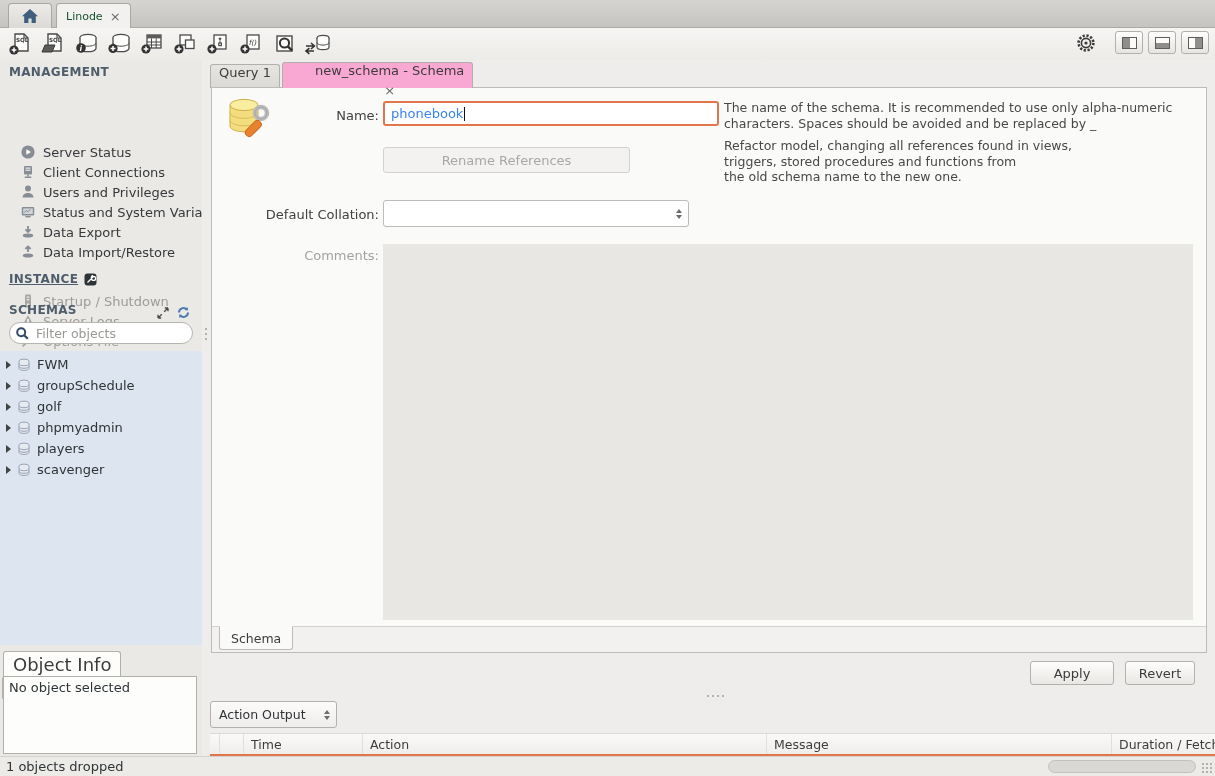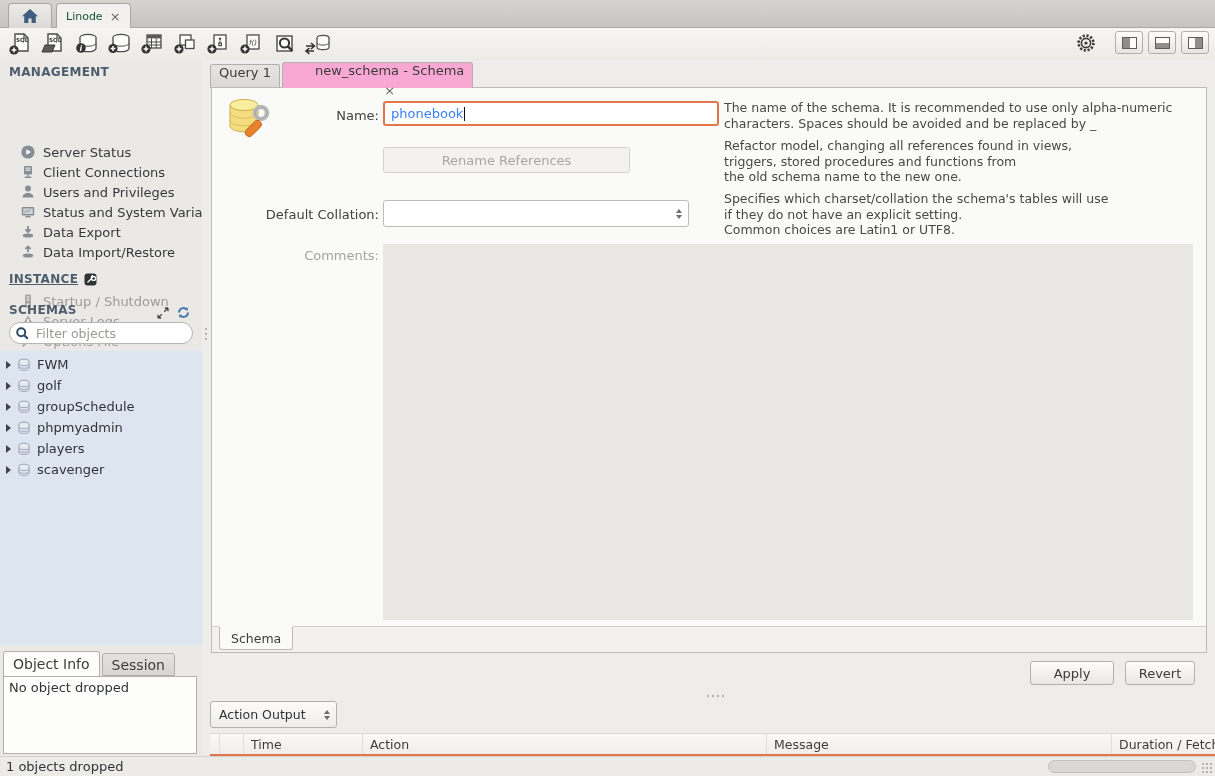--- a/index.html
+++ b/index.html
@@ -32,21 +32,21 @@
   .nav-item.disabled .lbl{color:#9e9c99;}
   .schemas-icons{position:absolute;right:12px;top:246px;display:flex;gap:8px;align-items:center;}
   .filter{position:absolute;left:9px;top:262px;width:184px;height:22px;background:#fff;border:1px solid #b7b5b2;border-radius:11px;display:flex;align-items:center;padding-left:5px;box-sizing:border-box;gap:4px;}
   .filter input{border:none;outline:none;flex:1;font-family:"DejaVu Sans",sans-serif;font-size:12.5px;color:#3a3a3a;background:transparent;min-width:0;}
   .filter input::placeholder{color:#9a9894;}
   .schema-list{position:absolute;left:0;top:291px;width:202px;height:294px;background:#dce5f0;overflow:hidden;}
   .schema-row{height:21px;display:flex;align-items:center;padding-left:6px;gap:6px;cursor:default;}
   .schema-row .lbl{font-size:13px;color:#2e3436;}
   .caret-right{width:0;height:0;border-left:5px solid #3f4446;border-top:4px solid transparent;border-bottom:4px solid transparent;}
   .side-tabs{position:absolute;left:0;top:591px;width:100%;height:25px;}
-  .side-tab{display:inline-block;height:23px;line-height:23px;padding:0 9px;font-size:14px;color:#3c3c3c;border:1px solid #b2b0ad;border-radius:3px 3px 0 0;background:linear-gradient(#e4e2df,#d8d6d3);margin-left:2px;box-sizing:border-box;vertical-align:bottom;}
+  .side-tab{display:inline-block;height:23px;line-height:23px;padding:0 9px;font-size:18px;color:#3c3c3c;border:1px solid #b2b0ad;border-radius:3px 3px 0 0;background:linear-gradient(#e4e2df,#d8d6d3);margin-left:2px;box-sizing:border-box;vertical-align:bottom;}
   .side-tab.active{background:#fdfdfc;height:25px;line-height:25px;border-bottom:none;margin-left:3px;}
   .info-box{position:absolute;left:3px;top:616px;width:194px;height:78px;background:#fdfdfc;border:1px solid #b2b0ad;box-sizing:border-box;padding:3px 5px;font-size:13px;color:#2e3436;}
   .vsplit{position:absolute;left:202px;top:60px;width:8px;height:696px;background:#efedeb;}
   .grip-v{position:absolute;left:3px;top:268px;width:2px;height:2px;background:#a09e9b;border-radius:50%;box-shadow:0 5px 0 #a09e9b,0 10px 0 #a09e9b;}
 
   
   .main{position:absolute;left:210px;top:60px;width:1005px;height:696px;background:#efedeb;}
   .tabstrip{position:absolute;left:0;top:0;height:28px;display:flex;align-items:flex-end;}
   .mtab{height:24px;padding:0 8px;display:flex;align-items:center;gap:6px;border:1px solid #b2b0ad;border-bottom:none;border-radius:3px 3px 0 0;background:linear-gradient(#e7e5e2,#dbd9d5);margin-right:2px;box-sizing:border-box;position:relative;flex-direction:column;}
   .mtab.active{background:#f9a8d4;height:26px;z-index:3;padding-left:32px;}
@@ -336,30 +336,30 @@
           </svg>
         <span class="lbl">FWM</span>
       </div>
       <div class="schema-row">
         <span class="caret-right"></span>
         <svg width="14" height="14" viewBox="0 0 14 14">
             <ellipse cx="7" cy="3" rx="5" ry="1.9" fill="#e6eaf1" stroke="#9aa4b5"></ellipse>
             <path d="M2 3v7.5c0 1 2.2 1.9 5 1.9s5-.9 5-1.9V3" fill="#e6eaf1" stroke="#9aa4b5"></path>
             <path d="M2 5.8c0 1 2.2 1.9 5 1.9s5-.9 5-1.9M2 8.4c0 1 2.2 1.9 5 1.9s5-.9 5-1.9" fill="none" stroke="#9aa4b5"></path>
           </svg>
+        <span class="lbl">groupSchedule</span>
+      </div>
+      <div class="schema-row">
+        <span class="caret-right"></span>
+        <svg width="14" height="14" viewBox="0 0 14 14">
+            <ellipse cx="7" cy="3" rx="5" ry="1.9" fill="#e6eaf1" stroke="#9aa4b5"></ellipse>
+            <path d="M2 3v7.5c0 1 2.2 1.9 5 1.9s5-.9 5-1.9V3" fill="#e6eaf1" stroke="#9aa4b5"></path>
+            <path d="M2 5.8c0 1 2.2 1.9 5 1.9s5-.9 5-1.9M2 8.4c0 1 2.2 1.9 5 1.9s5-.9 5-1.9" fill="none" stroke="#9aa4b5"></path>
+          </svg>
         <span class="lbl">golf</span>
-      </div>
-      <div class="schema-row">
-        <span class="caret-right"></span>
-        <svg width="14" height="14" viewBox="0 0 14 14">
-            <ellipse cx="7" cy="3" rx="5" ry="1.9" fill="#e6eaf1" stroke="#9aa4b5"></ellipse>
-            <path d="M2 3v7.5c0 1 2.2 1.9 5 1.9s5-.9 5-1.9V3" fill="#e6eaf1" stroke="#9aa4b5"></path>
-            <path d="M2 5.8c0 1 2.2 1.9 5 1.9s5-.9 5-1.9M2 8.4c0 1 2.2 1.9 5 1.9s5-.9 5-1.9" fill="none" stroke="#9aa4b5"></path>
-          </svg>
-        <span class="lbl">groupSchedule</span>
       </div>
       <div class="schema-row">
         <span class="caret-right"></span>
         <svg width="14" height="14" viewBox="0 0 14 14">
             <ellipse cx="7" cy="3" rx="5" ry="1.9" fill="#e6eaf1" stroke="#9aa4b5"></ellipse>
             <path d="M2 3v7.5c0 1 2.2 1.9 5 1.9s5-.9 5-1.9V3" fill="#e6eaf1" stroke="#9aa4b5"></path>
             <path d="M2 5.8c0 1 2.2 1.9 5 1.9s5-.9 5-1.9M2 8.4c0 1 2.2 1.9 5 1.9s5-.9 5-1.9" fill="none" stroke="#9aa4b5"></path>
           </svg>
         <span class="lbl">phpmyadmin</span>
       </div>
@@ -380,21 +380,21 @@
             <path d="M2 5.8c0 1 2.2 1.9 5 1.9s5-.9 5-1.9M2 8.4c0 1 2.2 1.9 5 1.9s5-.9 5-1.9" fill="none" stroke="#9aa4b5"></path>
           </svg>
         <span class="lbl">scavenger</span>
       </div>
     </div>
 
     <div class="side-tabs">
       <span class="side-tab active">Object Info</span><span class="side-tab">Session</span>
     </div>
     <div class="info-box">
-      <span>No object dropped</span>
+      <span>No object selected</span>
     </div>
   </div>
 
   <div class="vsplit">
       <span class="grip-v"></span>
     </div>
 
   <div class="main">
     <div class="tabstrip">
       <div class="mtab">
@@ -431,23 +431,20 @@
 the old schema name to the new one.</div>
 
       <div class="flabel" style="top:119px;">Default Collation:</div>
       <div class="combo collation">
         <span></span>
         <span class="spin">
             <span class="tri-up"></span>
             <span class="tri-down"></span>
           </span>
       </div>
-      <div class="help" style="top:103px;">Specifies which charset/collation the schema's tables will use
-if they do not have an explicit setting.
-Common choices are Latin1 or UTF8.</div>
 
       <div class="flabel dim" style="top:160px;">Comments:</div>
       <div class="comments-area"></div>
 
       <div class="panel-tabstrip">
         <span class="schema-tab">Schema</span>
       </div>
     </div>
 
     <div class="gbtn apply-btn">Apply</div>

